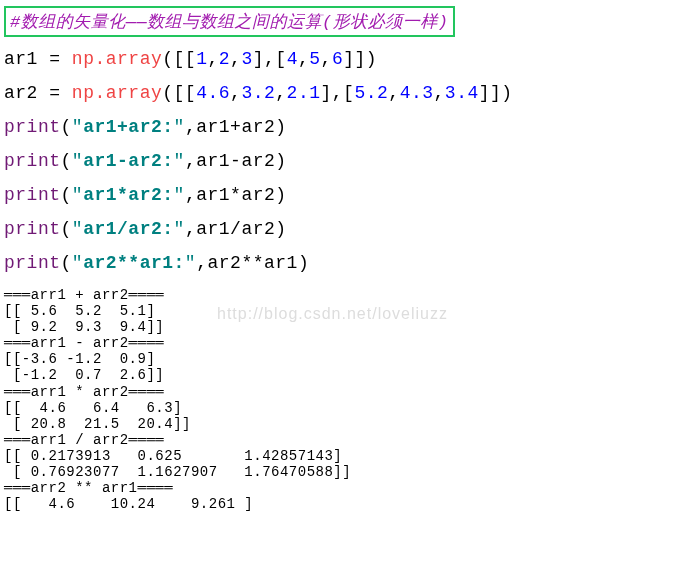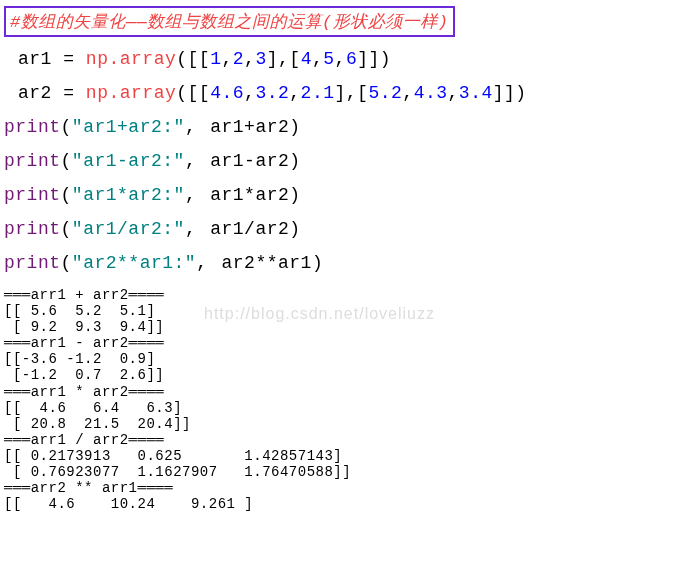--- a/index.html
+++ b/index.html
@@ -9,35 +9,34 @@
     }
     body {
       font-family: 'Courier New', monospace;
       font-size: 18px;
       background: #fff;
       padding: 6px 4px;
       letter-spacing: 0.5px;
       position: relative;
     }
     .comment-line {
-      color: #ef4444;
-      border: 2px solid #6d28d9;
+      color: #a21caf;
+      border: 2px solid #22c55e;
       padding: 2px 4px;
       margin-bottom: 12px;
       font-size: 17px;
       display: inline-block;
       font-style: italic;
     }
     .code-line {
       margin-bottom: 14px;
       font-size: 18px;
     }
     .var-name {
       color: #000;
-      margin-left: 14px;
     }
     .equals {
       color: #000;
     }
     .np-call {
       color: #ef4444;
     }
     .paren {
       color: #000;
     }
@@ -48,36 +47,36 @@
       color: #0000ff;
     }
     .comma {
       color: #000;
     }
     .print-kw {
       color: #701a75;
     }
     .str {
       color: #008080;
-      font-weight: normal;
+      font-weight: bold;
     }
     .str-quote {
       color: #008080;
     }
     .output-section {
       font-family: 'SimSun', 'Courier New', monospace;
       font-size: 14px;
       line-height: 1.15;
       color: #000;
       white-space: pre;
     }
     .watermark {
       position: absolute;
       top: 305px;
-      left: 204px;
+      left: 217px;
       color: #ddd;
       font-size: 16px;
       letter-spacing: 1px;
       z-index: -1;
       font-family: Arial, sans-serif;
     }
   </style>
 </head>
 <body>
 

